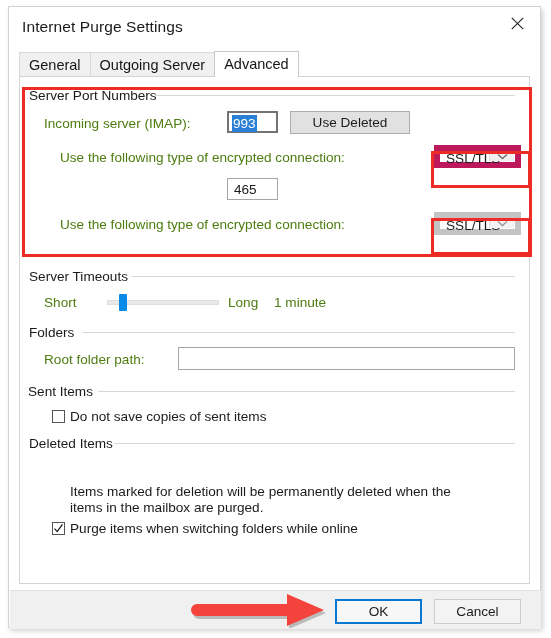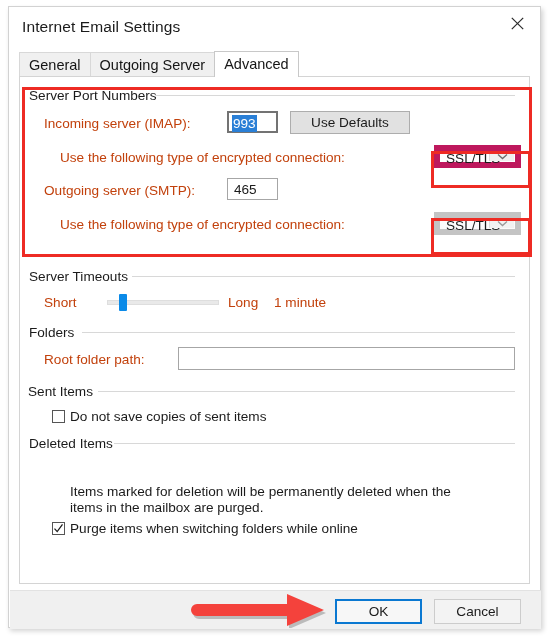--- a/index.html
+++ b/index.html
@@ -126,21 +126,21 @@
   }
   .group-rule {
     position: absolute;
     height: 1px;
     background: #d8d8d8;
   }
 
   .lbl {
     position: absolute;
     font-size: 13.6px;
-    color: #c2410c;
+    color: #4d7c0f;
     white-space: nowrap;
   }
 
   
   .txtbox {
     position: absolute;
     box-sizing: border-box;
     background: #ffffff;
     border: 1px solid #a6a6a6;
     font-family: "Liberation Sans", sans-serif;
@@ -287,21 +287,21 @@
   }
 </style>
 </head>
 <body>
 
 <div id="screen">
 
   <div class="dialog">
 
     <div class="titlebar">
-      <div class="title-text">Internet Email Settings</div>
+      <div class="title-text">Internet Purge Settings</div>
       <div class="close-btn">
         <svg width="13" height="13" viewBox="0 0 13 13">
           <line x1="0.8" y1="0.8" x2="12.2" y2="12.2" stroke="#2b2b2b" stroke-width="1.2"></line>
           <line x1="12.2" y1="0.8" x2="0.8" y2="12.2" stroke="#2b2b2b" stroke-width="1.2"></line>
         </svg>
       </div>
     </div>
 
     <div class="tabstrip">
       <div class="tabs-row">
@@ -315,34 +315,33 @@
 
       <div class="group-label" style="left:9px; top:11px;">Server Port Numbers</div>
       <div class="group-rule" style="left:135px; top:18px; width:360px;"></div>
 
       <div class="lbl" style="left:24px; top:39px;">Incoming server (IMAP):</div>
 
       <div class="txtbox focus" style="left:207px; top:34px; width:51px; height:22px;">
         <span class="txt-inner selected">993</span>
       </div>
 
-      <div class="btn" style="left:270px; top:34px; width:120px; height:23px;">Use Defaults</div>
+      <div class="btn" style="left:270px; top:34px; width:120px; height:23px;">Use Deleted</div>
 
       <div class="lbl" style="left:40px; top:73px;">Use the following type of encrypted connection:</div>
 
       <div class="combo" style="left:414px; top:68px; width:87px; height:23px;">
         <span class="combo-text">SSL/TLS</span>
         <span class="combo-arrow">
           <svg width="11" height="7" viewBox="0 0 11 7">
             <polyline points="1,1.4 5.5,5.6 10,1.4" fill="none" stroke="#6d6d6d" stroke-width="1.3"></polyline>
           </svg>
         </span>
       </div>
 
-      <div class="lbl" style="left:24px; top:106px;">Outgoing server (SMTP):</div>
 
       <div class="txtbox" style="left:207px; top:101px; width:51px; height:22px;">
         <span class="txt-inner" style="left:6px;">465</span>
       </div>
 
       <div class="lbl" style="left:40px; top:140px;">Use the following type of encrypted connection:</div>
 
       <div class="combo dim" style="left:414px; top:135px; width:87px; height:23px;">
         <span class="combo-text">SSL/TLS</span>
         <span class="combo-arrow">

